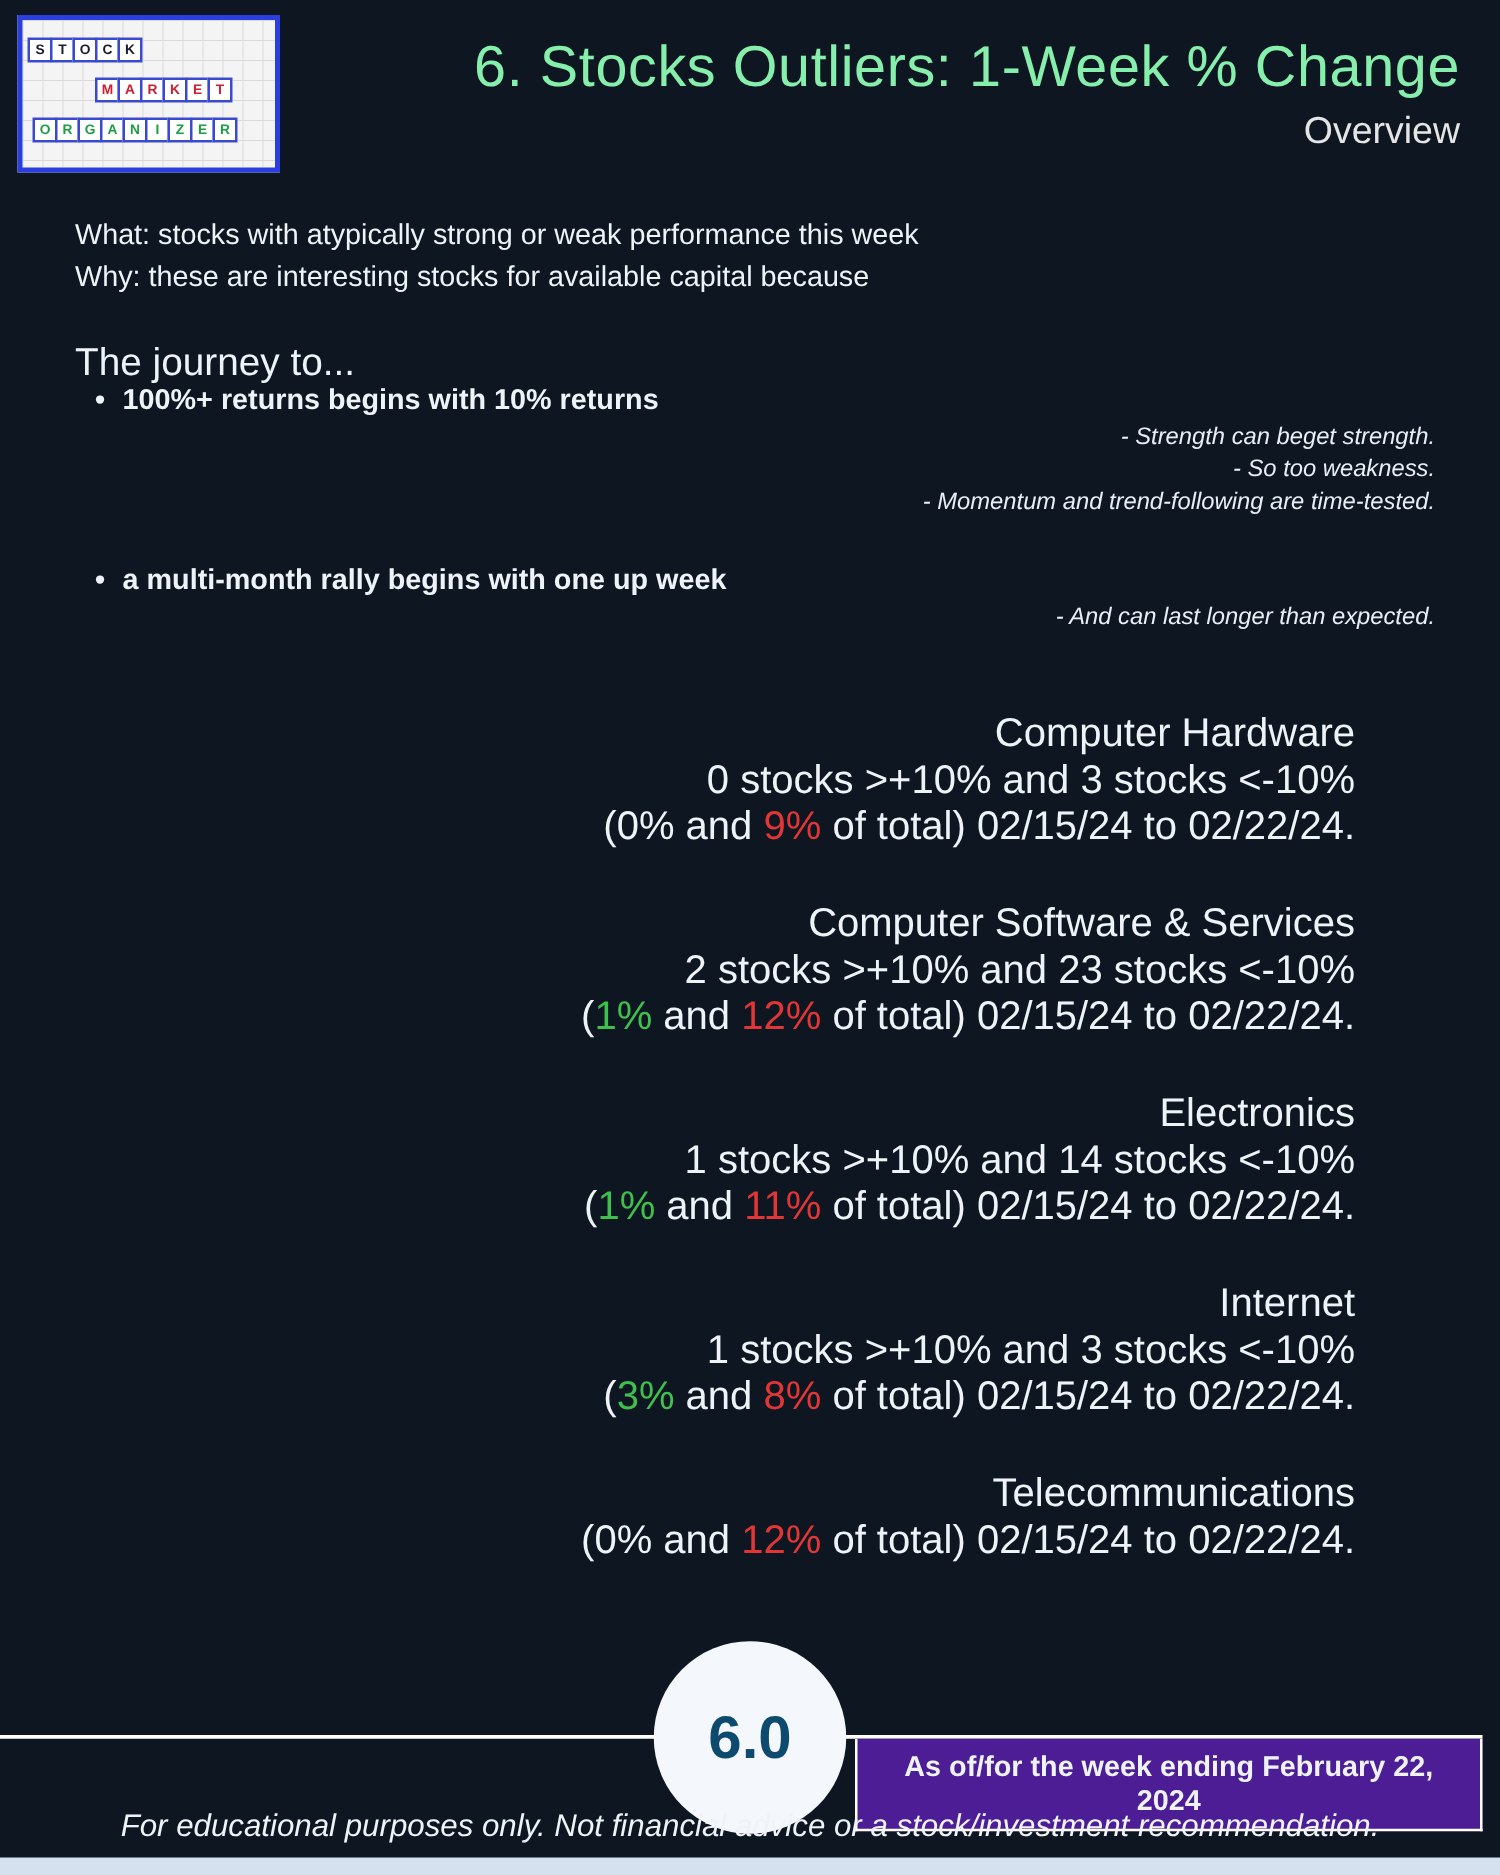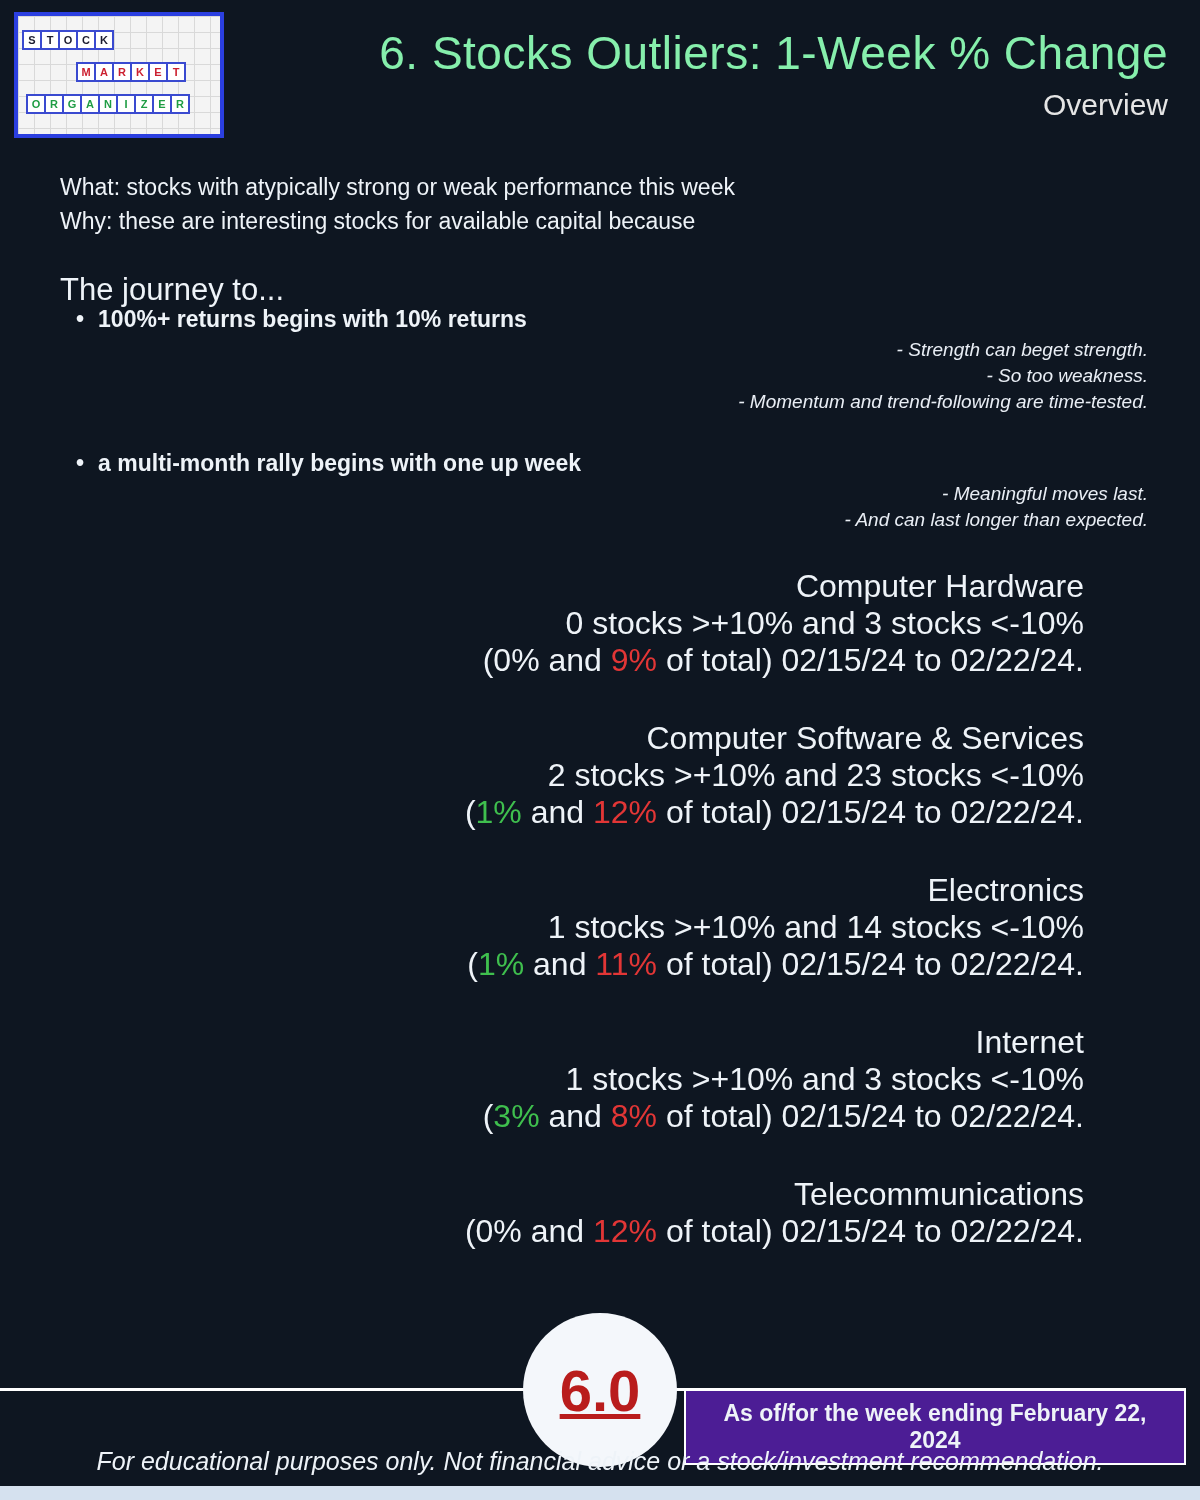--- a/index.html
+++ b/index.html
@@ -66,21 +66,21 @@
   .sector-name, .sector-counts, .sector-stats { color: #eef3f8; }
 
   
   .bottom-rule { position: absolute; top: 1388px; left: 0; width: 1186px; height: 3px; background: #ffffff; }
   .score-circle {
     position: absolute; top: 1313px; left: 523px;
     width: 154px; height: 154px; border-radius: 50%;
     background: #f4f7fb;
     display: flex; align-items: center; justify-content: center;
   }
-  .score-value { font-size: 58px; font-weight: bold; color: #b91c1c; text-decoration: underline; }
+  .score-value { font-size: 48px; font-weight: bold; color: #0c4a6e; }
   .asof-box {
     position: absolute; top: 1391px; left: 684px; width: 502px;
     border: 2px solid #ffffff; border-top: none;
     background: #4c1d95;
     padding: 9px 14px;
     font-size: 23px; font-weight: bold; text-align: center;
   }
   .disclaimer {
     position: absolute; top: 1447px; left: 0; width: 100%;
     text-align: center; font-style: italic; font-size: 25px; color: #eef3f8;
@@ -139,21 +139,20 @@
   <div class="notes notes-1">
     <div>- Strength can beget strength.</div>
     <div>- So too weakness.</div>
     <div>- Momentum and trend-following are time-tested.</div>
   </div>
 
   <ul class="bullet-list bullet-2">
     <li class="bullet-item">a multi-month rally begins with one up week</li>
   </ul>
   <div class="notes notes-2">
-    <div>- Meaningful moves last.</div>
     <div>- And can last longer than expected.</div>
   </div>
 
   <div class="sectors">
 
     <section class="sector">
       <div class="sector-name">Computer Hardware</div>
       <div class="sector-counts">0 stocks &gt;+10% and 3 stocks &lt;-10%</div>
       <div class="sector-stats"><span>(</span><span style="color: rgb(238, 243, 248);">0%</span><span> and </span><span style="color: rgb(226, 54, 54);">9%</span><span> of total) 02/15/24 to 02/22/24.</span></div>
     </section>

